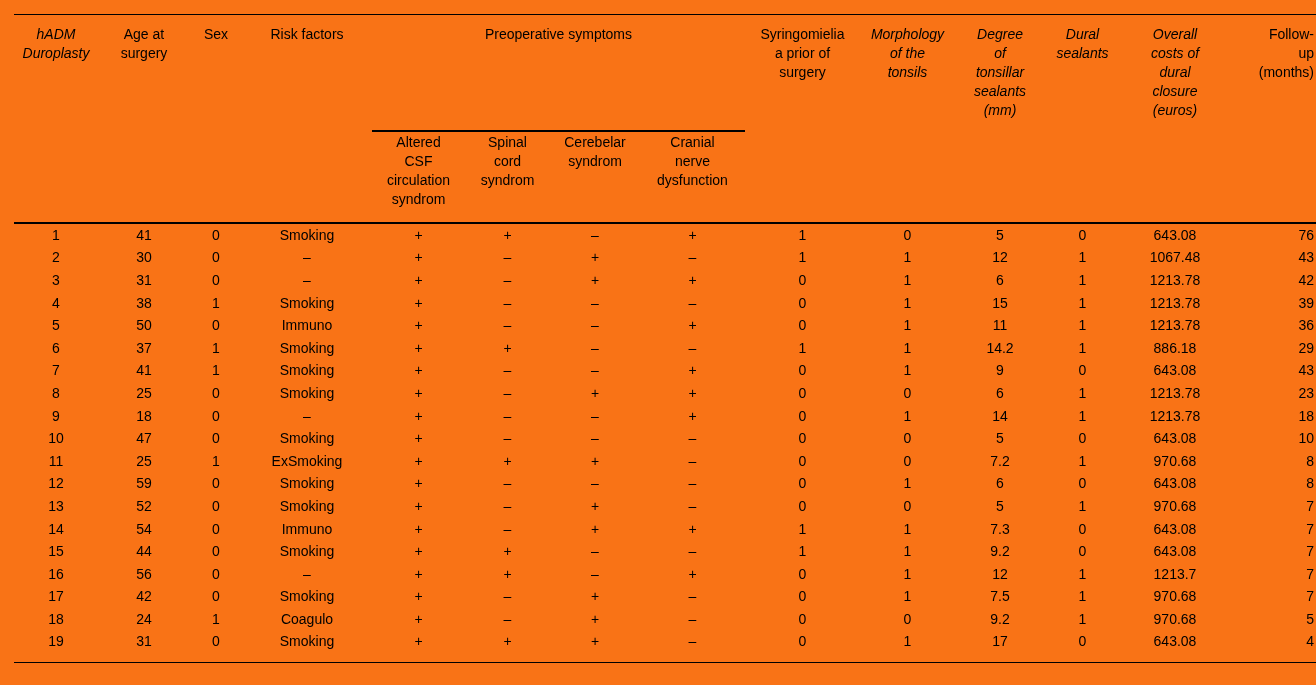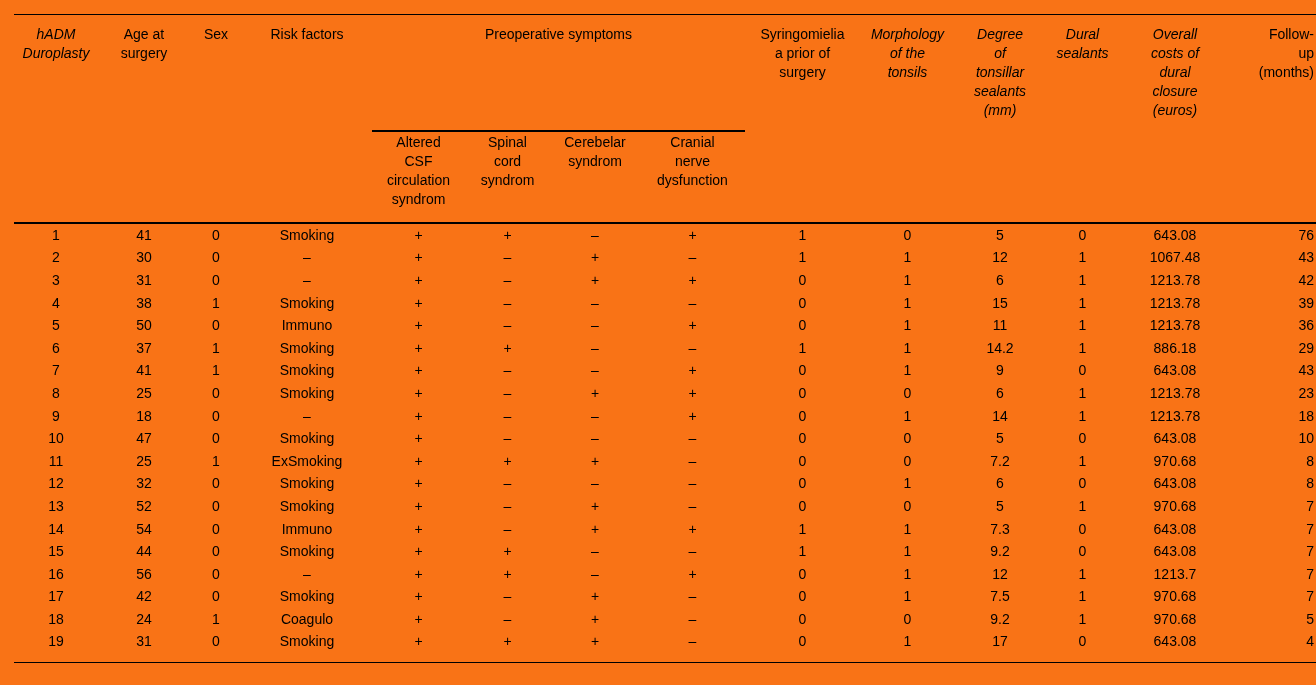--- a/index.html
+++ b/index.html
@@ -289,21 +289,21 @@
       <td>–</td>
       <td>0</td>
       <td>0</td>
       <td>7.2</td>
       <td>1</td>
       <td>970.68</td>
       <td class="left">8</td>
     </tr>
         <tr>
       <td>12</td>
-      <td>32</td>
+      <td>59</td>
       <td>0</td>
       <td>Smoking</td>
       <td>+</td>
       <td>–</td>
       <td>–</td>
       <td>–</td>
       <td>0</td>
       <td>1</td>
       <td>6</td>
       <td>0</td>

